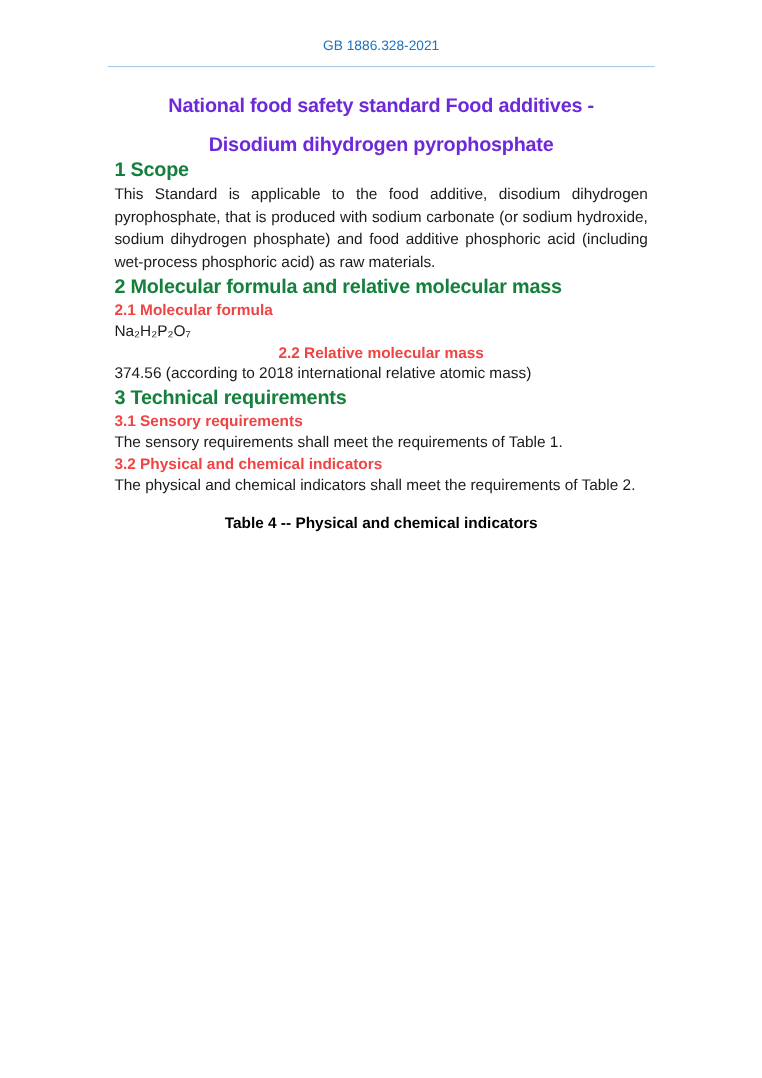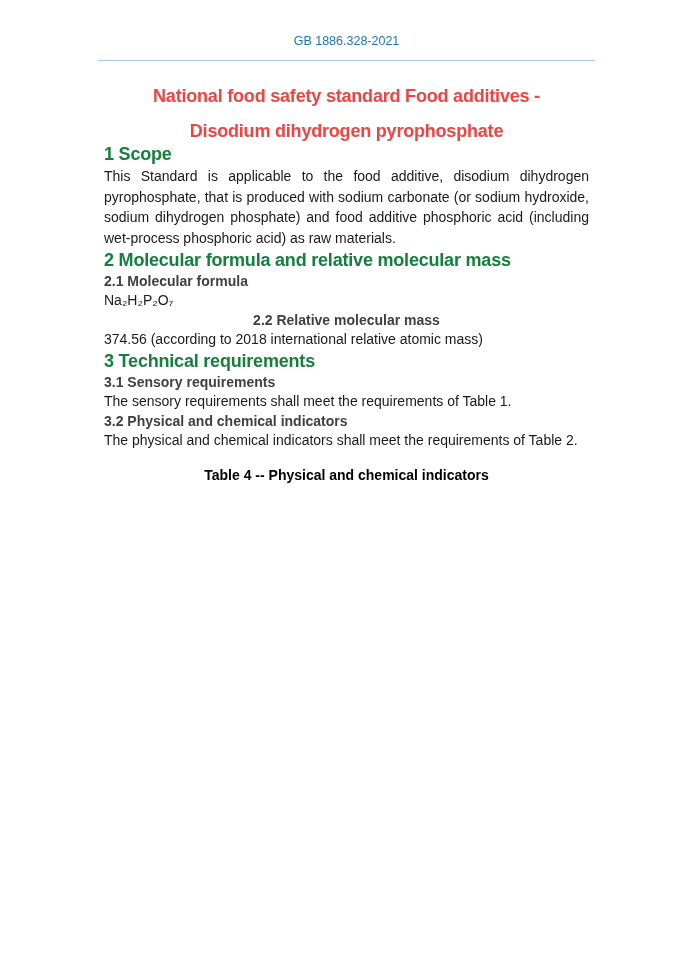--- a/index.html
+++ b/index.html
@@ -33,38 +33,38 @@
     border-top: 1px solid #A9CBE6;
     margin: 11px -6px 0 -6px;
   }
   
   .doc-title {
     text-align: center;
     font-weight: bold;
     font-size: 18px;
     line-height: 22px;
     letter-spacing: -0.2px;
-    color: #ef4444;
+    color: #6d28d9;
   }
   .doc-title.l1 { margin-top: 24px; }
   .doc-title.l2 { margin-top: 13px; }
   
   h2.sec {
     font-size: 18px;
     line-height: 24px;
     letter-spacing: -0.2px;
     font-weight: bold;
     color: #15803d;
     margin: 0;
   }
   h3.sub {
     font-size: 14px;
     line-height: 18px;
     font-weight: bold;
-    color: #404040;
+    color: #ef4444;
     margin: 0;
   }
   p.body-text {
     font-size: 14px;
     line-height: 20.5px;
     margin: 0;
     color: #1a1a1a;
   }
   p.justified { text-align: justify; }
   .sec-1 { margin-top: 60px; }

